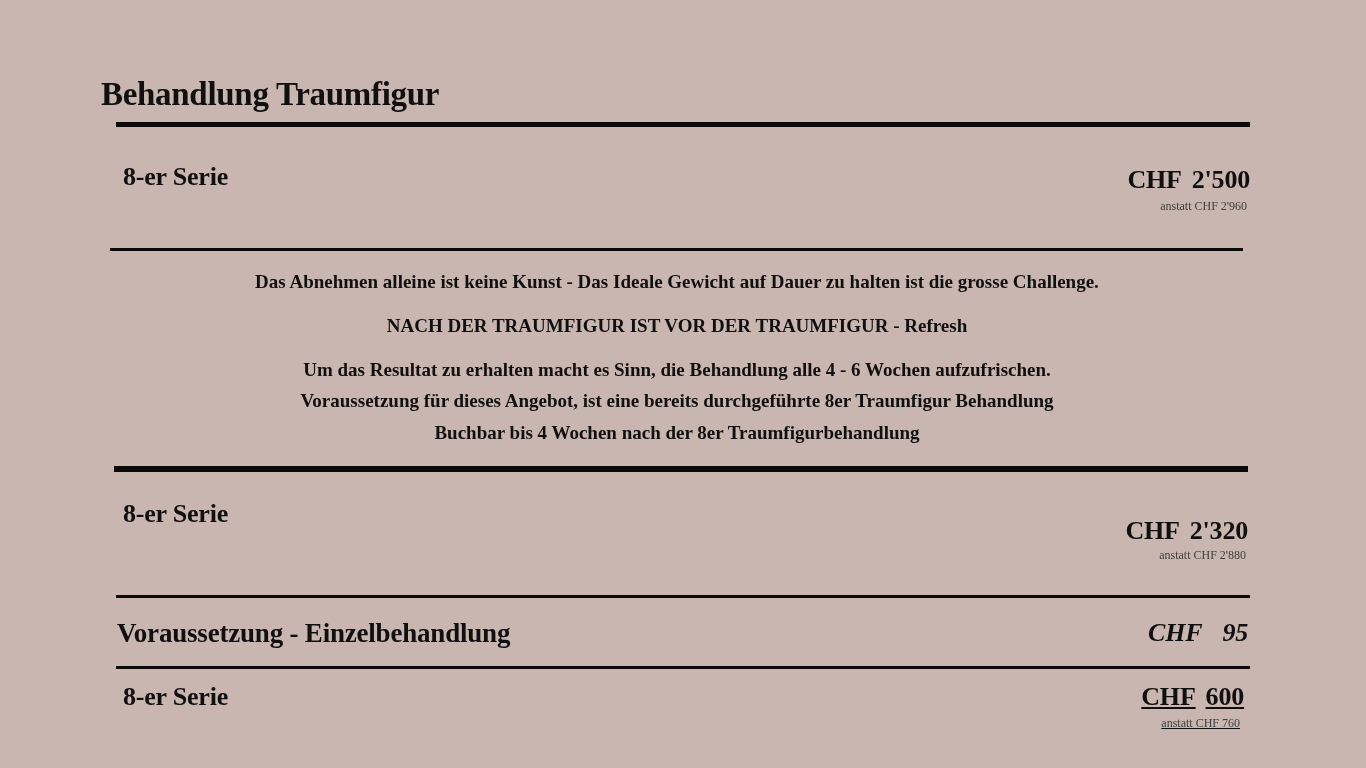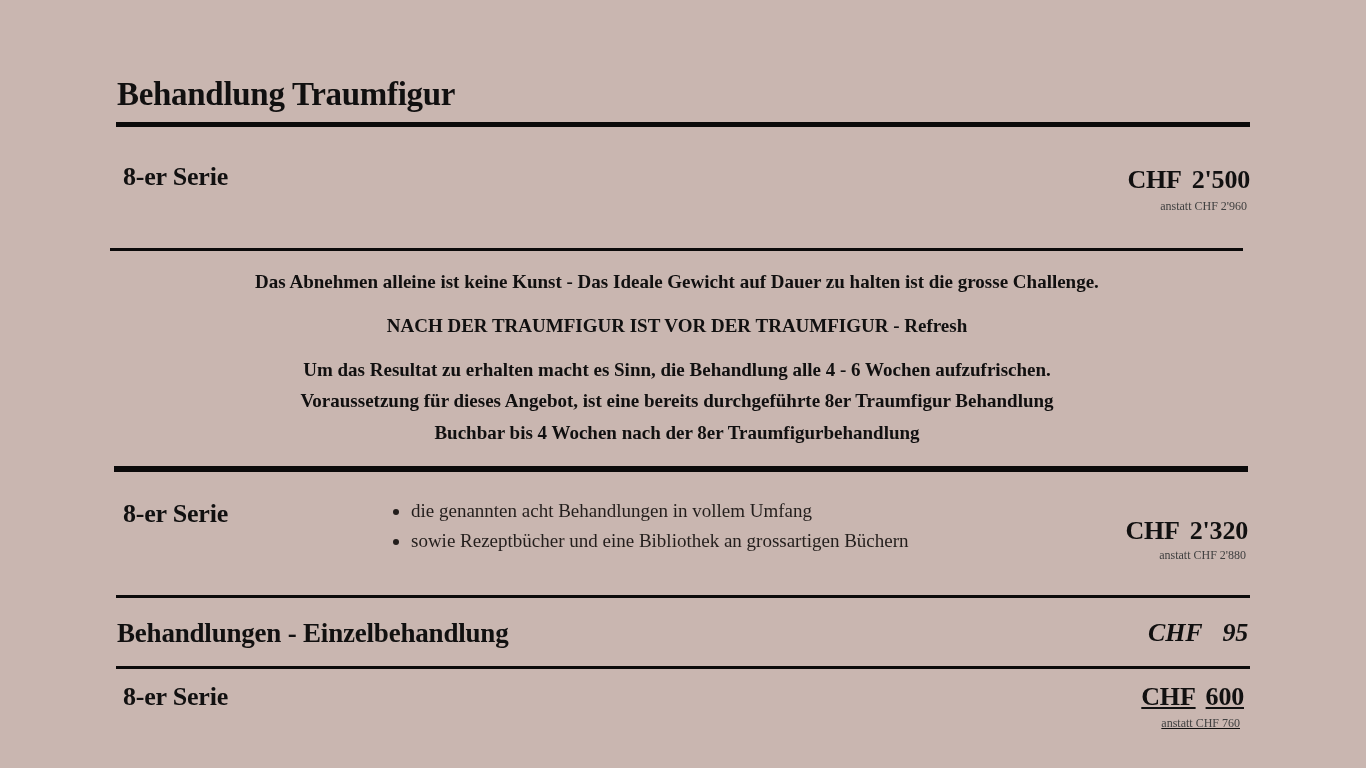--- a/index.html
+++ b/index.html
@@ -14,21 +14,21 @@
       overflow: hidden;
       font-family: "Liberation Serif", "DejaVu Serif", serif;
       color: #111010;
     }
     .abs { position: absolute; }
     .rule {
       position: absolute;
       background: #0b0a0a;
     }
     .title {
-      left: 117px;
+      left: 101px;
       top: 76px;
       font-size: 33px;
       font-weight: bold;
       letter-spacing: -0.3px;
       white-space: nowrap;
     }
     .row-label {
       font-size: 26px;
       font-weight: bold;
       white-space: nowrap;
@@ -98,34 +98,30 @@
 
 <div class="center-block" style="top:271px;">Das Abnehmen alleine ist keine Kunst - Das Ideale Gewicht auf Dauer zu halten ist die grosse Challenge.</div>
 <div class="center-block" style="top:315px;">NACH DER TRAUMFIGUR IST VOR DER TRAUMFIGUR - Refresh</div>
 <div class="center-block" style="top:359px;">Um das Resultat zu erhalten macht es Sinn, die Behandlung alle 4 - 6 Wochen aufzufrischen.</div>
 <div class="center-block" style="top:390px;">Voraussetzung für dieses Angebot, ist eine bereits durchgeführte 8er Traumfigur Behandlung</div>
 <div class="center-block" style="top:422px;">Buchbar bis 4 Wochen nach der 8er Traumfigurbehandlung</div>
 <div class="rule" style="left:114px; top:466px; width:1134px; height:6px;"></div>
 
 <div class="abs row-label" style="left:123px; top:499px;">8-er Serie</div>
 <div class="program">
-  <ul>
-    <li>die genannten acht Behandlungen in vollem Umfang</li>
-    <li>sowie Rezeptbücher und eine Bibliothek an grossartigen Büchern</li>
-  </ul>
 </div>
 <div class="price-box" style="right:118px; top:516px;">
   <div class="price">
     <span class="cur">CHF</span><span>2'320</span>
   </div>
   <div class="old-price" style="margin-top:2px; margin-right:2px;">anstatt CHF 2'880</div>
 </div>
 <div class="rule" style="left:116px; top:595px; width:1134px; height:3px;"></div>
 
-<div class="abs bigtitle" style="left:117px; top:618px;">Behandlungen - Einzelbehandlung</div>
+<div class="abs bigtitle" style="left:117px; top:618px;">Voraussetzung - Einzelbehandlung</div>
 <div class="price-box" style="right:118px; top:618px;font-style:italic;">
   <div class="price">
     <span class="cur" style="margin-right:20px;">CHF</span><span>95</span>
   </div>
 </div>
 <div class="rule" style="left:116px; top:666px; width:1134px; height:3px;"></div>
 
 <div class="abs row-label" style="left:123px; top:682px;">8-er Serie</div>
 <div class="price-box" style="right:122px; top:682px;text-decoration:underline;">
   <div class="price">

